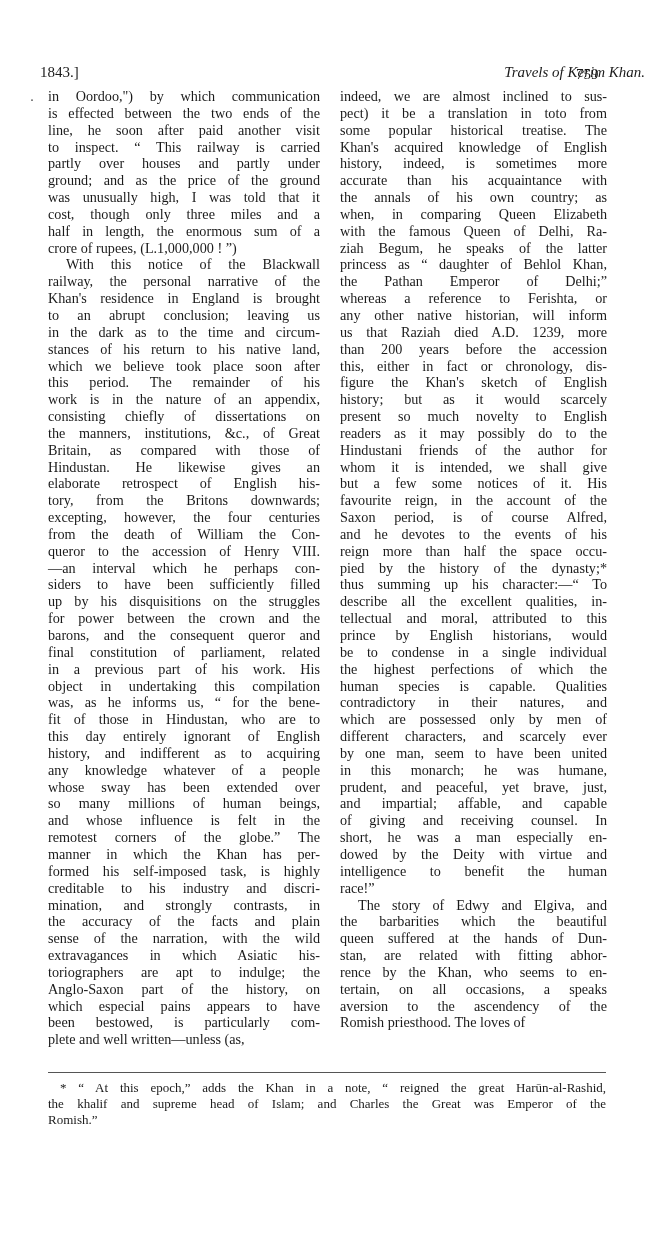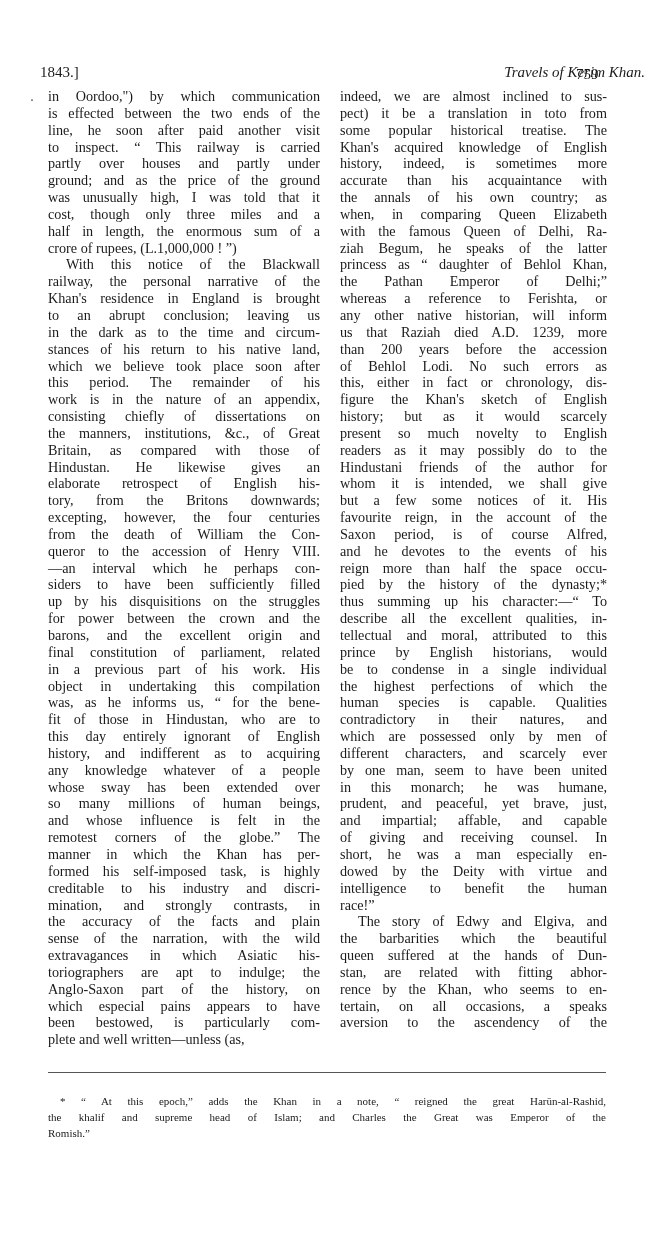--- a/index.html
+++ b/index.html
@@ -10,21 +10,21 @@
   .hdr-center { position: absolute; left: 0; width: 645px; text-align: right; top: 0; font-style: italic; }
   .hdr-right { position: absolute; left: 576px; top: 2px; }
   .col { position: absolute; top: 88px; font-size: 14.2px; line-height: 16.85px; }
   .col-left { left: 48px; width: 272px; }
   .col-right { left: 340px; width: 267px; }
   .line { display: block; white-space: nowrap; text-align-last: justify; text-align: justify; height: 16.85px; }
   .line.last { text-align-last: left; }
   .line.indent { padding-left: 18px; }
   .mark { position: absolute; left: 30px; top: 90px; font-size: 12px; color: #444; }
   .rule { position: absolute; left: 48px; width: 558px; top: 1072px; height: 1px; background: #555; }
-  .footnote { position: absolute; top: 1080px; left: 48px; width: 558px; font-size: 11px; line-height: 16px; margin-top: 13px; }
+  .footnote { position: absolute; top: 1080px; left: 48px; width: 558px; font-size: 13px; line-height: 16px; }
   .footnote .line { height: 16px; }
   .footnote .line.indent { padding-left: 12px; }
 </style>
 </head>
 <body>
 
 <div class="header">
   <span class="hdr-left">1843.]</span>
   <span class="hdr-center">Travels of Kerim Khan.</span>
   <span class="hdr-right">759</span>
@@ -58,21 +58,21 @@
     <span class="line">Hindustan.   He likewise gives an</span>
     <span class="line">elaborate retrospect of English his-</span>
     <span class="line">tory, from the Britons downwards;</span>
     <span class="line">excepting, however, the four centuries</span>
     <span class="line">from the death of William the Con-</span>
     <span class="line">queror to the accession of Henry VIII.</span>
     <span class="line">—an interval which he perhaps con-</span>
     <span class="line">siders to have been sufficiently filled</span>
     <span class="line">up by his disquisitions on the struggles</span>
     <span class="line">for power between the crown and the</span>
-    <span class="line">barons, and the excellent origin and</span>
+    <span class="line">barons, and the consequent queror and</span>
     <span class="line">final constitution of parliament, related</span>
     <span class="line">in a previous part of his work.   His</span>
     <span class="line">object in undertaking this compilation</span>
     <span class="line">was, as he informs us, “ for the bene-</span>
     <span class="line">fit of those in Hindustan, who are to</span>
     <span class="line">this day entirely ignorant of English</span>
     <span class="line">history, and indifferent as to acquiring</span>
     <span class="line">any knowledge whatever of a people</span>
     <span class="line">whose sway has been extended over</span>
     <span class="line">so many millions of human beings,</span>
@@ -101,21 +101,20 @@
     <span class="line">the annals of his own country; as</span>
     <span class="line">when, in comparing Queen Elizabeth</span>
     <span class="line">with the famous Queen of Delhi, Ra-</span>
     <span class="line">ziah Begum, he speaks of the latter</span>
     <span class="line">princess as “ daughter of Behlol Khan,</span>
     <span class="line">the Pathan Emperor of Delhi;”</span>
     <span class="line">whereas a reference to Ferishta, or</span>
     <span class="line">any other native historian, will inform</span>
     <span class="line">us that Raziah died A.D. 1239, more</span>
     <span class="line">than 200 years before the accession</span>
-    <span class="line">of Behlol Lodi.   No such errors as</span>
     <span class="line">this, either in fact or chronology, dis-</span>
     <span class="line">figure the Khan's sketch of English</span>
     <span class="line">history; but as it would scarcely</span>
     <span class="line">present so much novelty to English</span>
     <span class="line">readers as it may possibly do to the</span>
     <span class="line">Hindustani friends of the author for</span>
     <span class="line">whom it is intended, we shall give</span>
     <span class="line">but a few some notices of it.   His</span>
     <span class="line">favourite reign, in the account of the</span>
     <span class="line">Saxon period, is of course Alfred,</span>
@@ -141,20 +140,21 @@
     <span class="line">dowed by the Deity with virtue and</span>
     <span class="line">intelligence to benefit the human</span>
     <span class="line last">race!”</span>
     <span class="line indent">The story of Edwy and Elgiva, and</span>
     <span class="line">the barbarities which the beautiful</span>
     <span class="line">queen suffered at the hands of Dun-</span>
     <span class="line">stan, are related with fitting abhor-</span>
     <span class="line">rence by the Khan, who seems to en-</span>
     <span class="line">tertain, on all occasions, a speaks</span>
     <span class="line">aversion to the ascendency of the</span>
+    <span class="line last">Romish priesthood.   The loves of</span>
   </div>
 
 <div class="rule"></div>
 <div class="footnote" id="footnote">
     <span class="line indent">* “ At this epoch,” adds the Khan in a note, “ reigned the great Harūn-al-Rashid,</span>
     <span class="line">the khalif and supreme head of Islam; and Charles the Great was Emperor of the</span>
     <span class="line last">Romish.”</span>
   </div>
 
 </body></html>

